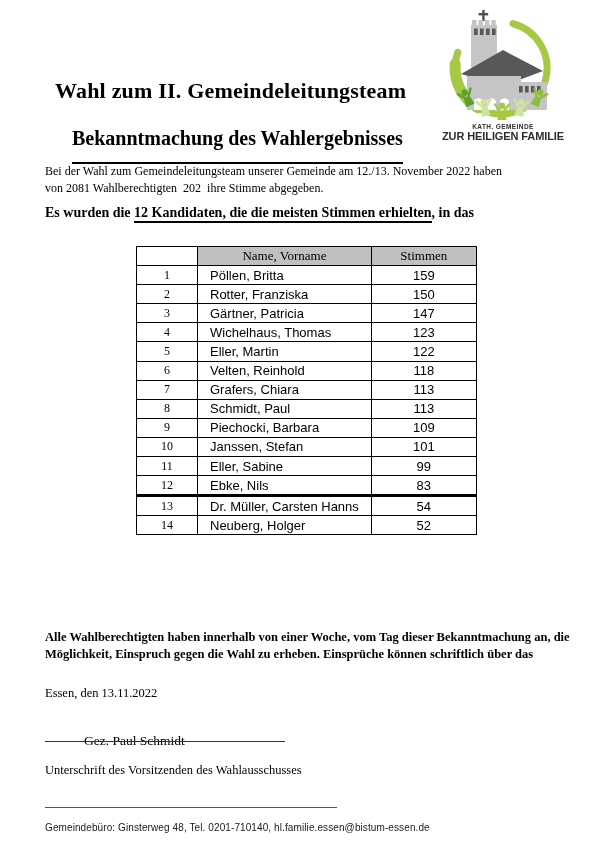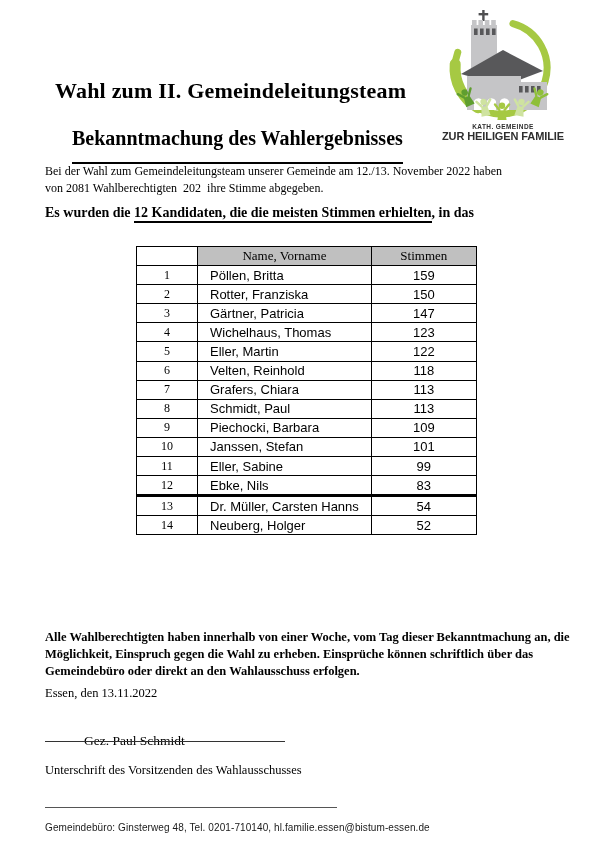--- a/index.html
+++ b/index.html
@@ -221,21 +221,21 @@
           <td class="votes">54</td>
         </tr>
         <tr>
           <td class="rank">14</td>
           <td class="name">Neuberg, Holger</td>
           <td class="votes">52</td>
         </tr>
       </tbody>
   </table>
 
-  <p class="abs objection"><span>Alle Wahlberechtigten haben innerhalb von einer Woche, vom Tag dieser Bekanntmachung an, die</span><br><span>Möglichkeit, Einspruch gegen die Wahl zu erheben. Einsprüche können schriftlich über das</span><br><span>Gemeindebüro oder direkt an den Wahlausschuss erfolgen.</span></p>
+  <p class="abs objection"><span>Alle Wahlberechtigten haben innerhalb von einer Woche, vom Tag dieser Bekanntmachung an, die</span><br><span>Möglichkeit, Einspruch gegen die Wahl zu erheben. Einsprüche können schriftlich über das</span><br></p>
 
   <p class="abs place-date">Essen, den 13.11.2022</p>
 
   <p class="abs signed">Gez. Paul Schmidt</p>
   <div class="abs sig-line"></div>
   <p class="abs sig-caption">Unterschrift des Vorsitzenden des Wahlausschusses</p>
 
   <div class="abs footer-line"></div>
   <p class="abs footer-text">Gemeindebüro: Ginsterweg 48, Tel. 0201-710140, hl.familie.essen@bistum-essen.de</p>
 

